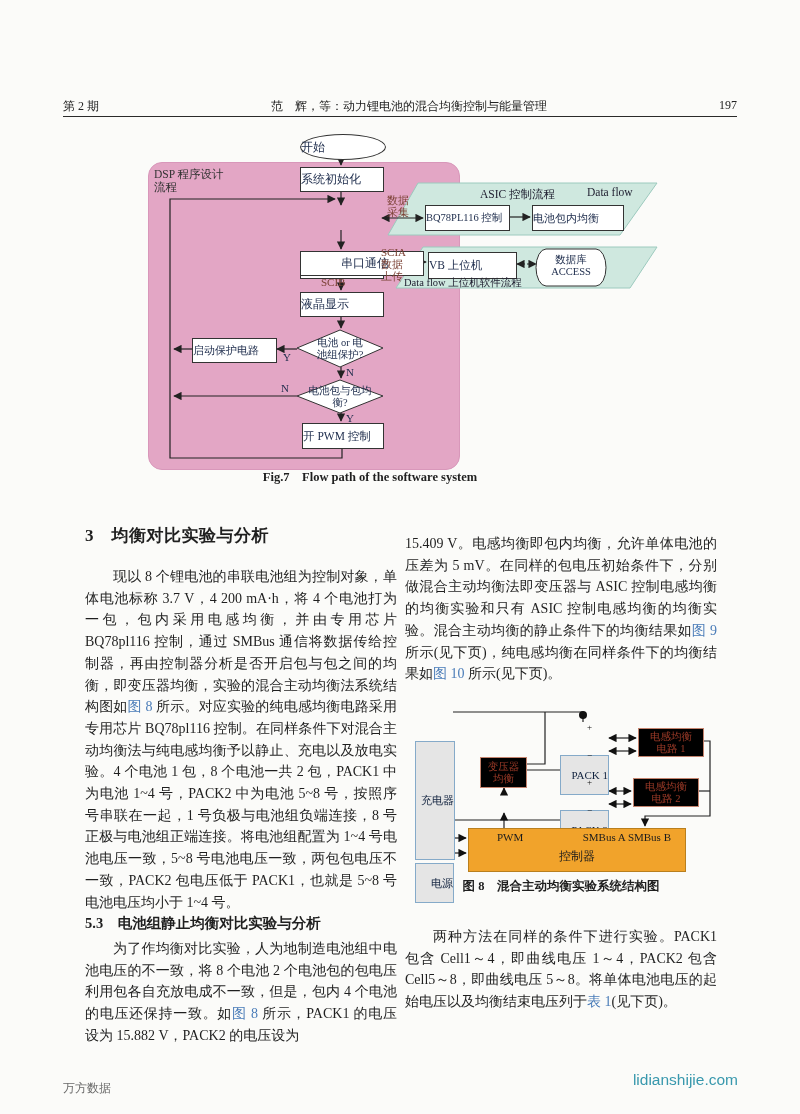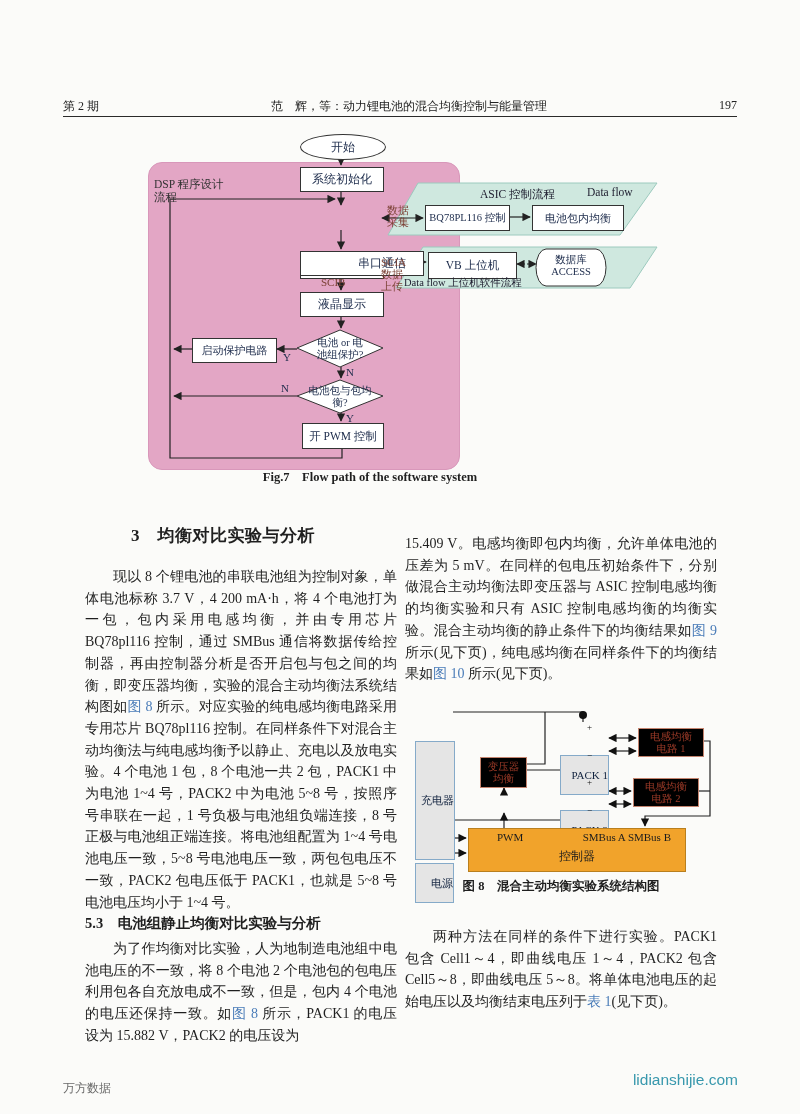--- a/index.html
+++ b/index.html
@@ -8,24 +8,24 @@
   
   .hdr{position:absolute;left:63px;top:98px;width:674px;display:flex;justify-content:space-between;
        font-size:12px;color:#222;}
   .hdr-rule{position:absolute;left:63px;top:116px;width:674px;height:1px;background:#2a2a2a;}
   
   .fig7{position:absolute;left:140px;top:128px;width:540px;height:352px;}
   .pinkbox{position:absolute;left:8px;top:34px;width:310px;height:306px;background:#e3a6c5;
            border:1px solid #d897ba;border-radius:14px;z-index:1;}
   .f7svg{position:absolute;left:0;top:0;z-index:2;}
   .node{position:absolute;background:#fff;border:1px solid #333;z-index:3;
-        display:flex;align-items:center;justify-content:center;font-size:12px;color:#1b2a4a;}
+        display:flex;align-items:center;justify-content:flex-start;font-size:12px;color:#1b2a4a;}
   .ellipse{border-radius:50%;}
   .freelabel{position:absolute;z-index:4;font-size:11.5px;color:#333;line-height:13px;}
-  .ml{white-space:pre-line;margin-top:10px;}
+  .ml{white-space:pre-line;}
   .maroon{color:#7c4236;font-size:11px;line-height:12px;}
   .yn{position:absolute;z-index:4;font-size:11px;color:#1b2a4a;}
   .dtext{position:absolute;z-index:4;font-size:10.5px;line-height:11.5px;color:#1b2a4a;
          text-align:center;white-space:pre-line;}
   .teal-inner{position:absolute;z-index:4;font-size:11.5px;color:#223;}
   
   .cap{position:absolute;text-align:center;font-weight:bold;}
   .cap .zh{font-size:12.5px;}
   .cap .en{font-size:12.5px;}
   
@@ -155,21 +155,21 @@
   <div class="dtext" style="left:398px;top:126px;width:66px;font-size:10.5px;">数据库
 ACCESS</div>
   <div class="teal-inner" style="left:264px;top:148px;font-size:10.5px;">Data flow 上位机软件流程</div>
 </div>
 
 <div class="cap" style="left:140px;top:452px;width:460px;">
   <div class="zh">图 7　系统软件整体流程</div>
   <div class="en">Fig.7　Flow path of the software system</div>
 </div>
 
-<div class="h3" style="left:85px;top:524px;margin-left:46px;">3　均衡对比实验与分析</div>
+<div class="h3" style="left:85px;top:524px;">3　均衡对比实验与分析</div>
 
 <div class="para indent" style="left:85px;top:566px;"><span>现以 8 个锂电池的串联电池组为控制对象，单体电池标称 3.7 V，4 200 mA·h，将 4 个电池打为一包，包内采用电感均衡，并由专用芯片 BQ78pl116 控制，通过 SMBus 通信将数据传给控制器，再由控制器分析是否开启包与包之间的均衡，即变压器均衡，实验的混合主动均衡法系统结构图如</span><span class="xref">图 8 </span><span>所示。对应实验的纯电感均衡电路采用专用芯片 BQ78pl116 控制。在同样条件下对混合主动均衡法与纯电感均衡予以静止、充电以及放电实验。4 个电池 1 包，8 个电池一共 2 包，PACK1 中为电池 1~4 号，PACK2 中为电池 5~8 号，按照序号串联在一起，1 号负极与电池组负端连接，8 号正极与电池组正端连接。将电池组配置为 1~4 号电池电压一致，5~8 号电池电压一致，两包包电压不一致，PACK2 包电压低于 PACK1，也就是 5~8 号电池电压均小于 1~4 号。</span></div>
 <div class="h31" style="left:85px;top:914px;">5.3　电池组静止均衡对比实验与分析</div>
 <div class="para indent" style="left:85px;top:938px;"><span>为了作均衡对比实验，人为地制造电池组中电池电压的不一致，将 8 个电池 2 个电池包的包电压利用包各自充放电成不一致，但是，包内 4 个电池的电压还保持一致。如</span><span class="xref">图 8 </span><span>所示，PACK1 的电压设为 15.882 V，PACK2 的电压设为</span></div>
 
 <div class="para" style="left:405px;top:533px;"><span>15.409 V。电感均衡即包内均衡，允许单体电池的压差为 5 mV。在同样的包电压初始条件下，分别做混合主动均衡法即变压器与 ASIC 控制电感均衡的均衡实验和只有 ASIC 控制电感均衡的均衡实验。混合主动均衡的静止条件下的均衡结果如</span><span class="xref">图 9 </span><span>所示(见下页)，纯电感均衡在同样条件下的均衡结果如</span><span class="xref">图 10 </span><span>所示(见下页)。</span></div>
 
 <div class="fig8">
   <svg class="f8svg" width="312" height="178" viewBox="0 0 312 178">
     <defs>

